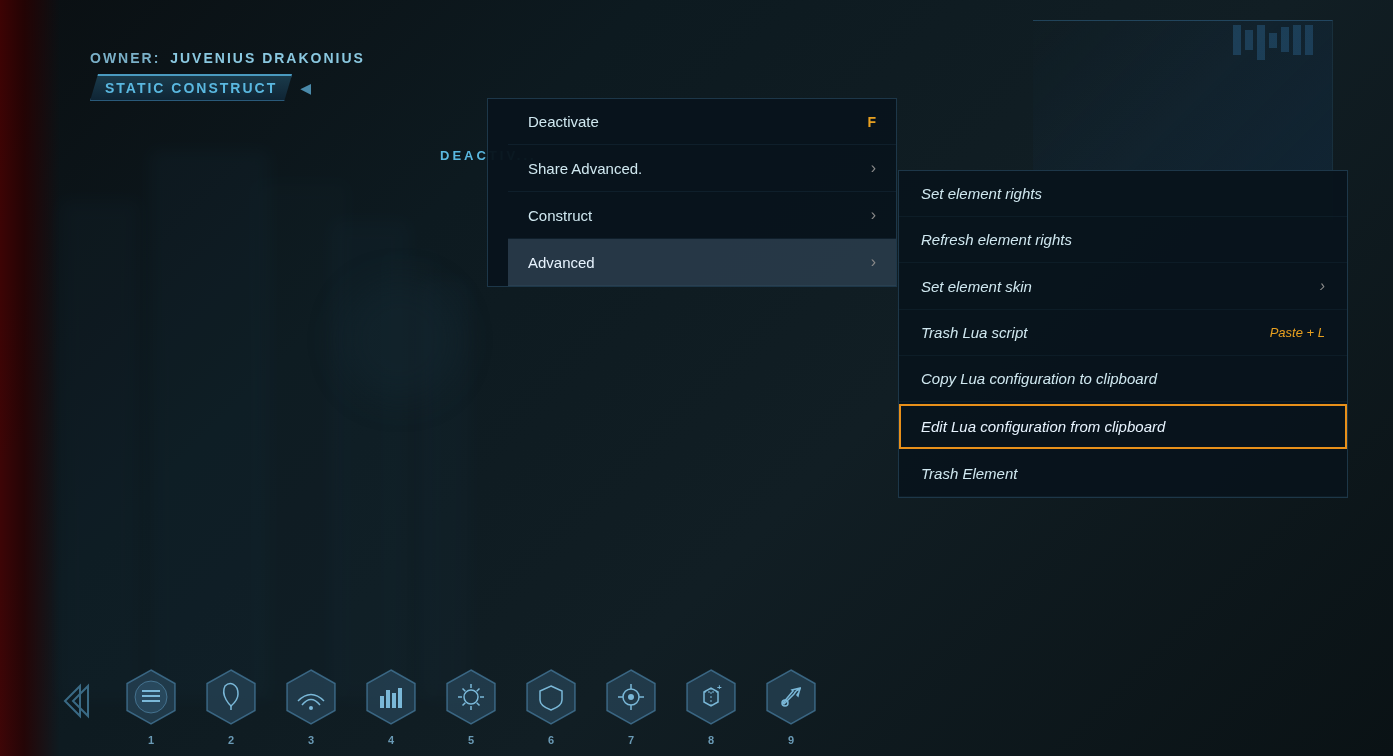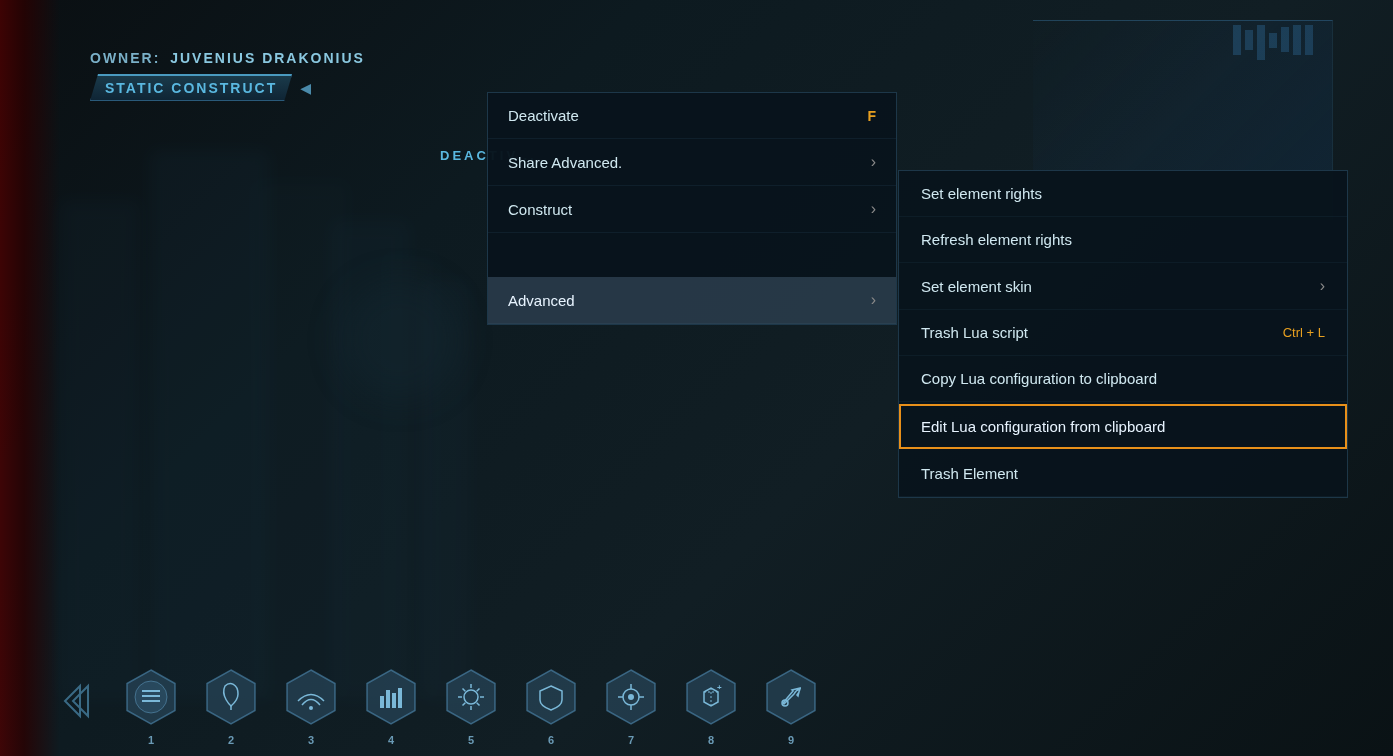--- a/index.html
+++ b/index.html
@@ -76,44 +76,44 @@
       left: 440px;
       color: #5ab8e0;
       font-size: 13px;
       letter-spacing: 3px;
       font-weight: bold;
     }
 
     
     .context-menu {
       position: absolute;
-      top: 92px;
+      top: 98px;
       left: 487px;
       background: rgba(8, 20, 28, 0.97);
       border: 1px solid rgba(80, 140, 180, 0.3);
       min-width: 410px;
       z-index: 100;
+      padding-left: 20px;
     }
 
     .menu-item {
       display: flex;
       align-items: center;
       justify-content: space-between;
       padding: 14px 20px;
       color: #d0e8f0;
       font-size: 15px;
       cursor: pointer;
       border-bottom: 1px solid rgba(80, 140, 180, 0.1);
       position: relative;
     }
 
     .menu-item.active {
       background: rgba(160, 200, 240, 0.2);
       color: #e8f4ff;
-      margin-top: 44px;
     }
 
     .menu-item .shortcut {
       color: #e8a020;
       font-size: 14px;
       font-weight: bold;
     }
 
     .menu-item .arrow {
       color: #888;
@@ -122,20 +122,21 @@
 
     
     .submenu {
       position: absolute;
       top: 170px;
       left: 898px;
       background: rgba(8, 20, 28, 0.97);
       border: 1px solid rgba(80, 140, 180, 0.3);
       min-width: 450px;
       z-index: 101;
+      font-style: italic;
     }
 
     .submenu-item {
       display: flex;
       align-items: center;
       justify-content: space-between;
       padding: 14px 22px;
       color: #d0e8f0;
       font-size: 15px;
       cursor: pointer;
@@ -326,21 +327,21 @@
   </div>
 
 
   <div class="submenu-item">
     <span>Set element skin</span>
     <span class="arrow">›</span>
   </div>
 
   <div class="submenu-item">
     <span>Trash Lua script</span>
-    <span class="shortcut">Ctrl + L</span>
+    <span class="shortcut">Paste + L</span>
   </div>
 
 
   <div class="submenu-item">
     <span>Copy Lua configuration to clipboard</span>
   </div>
 
   <div class="submenu-item highlighted">
     <span>Edit Lua configuration from clipboard</span>
   </div>

